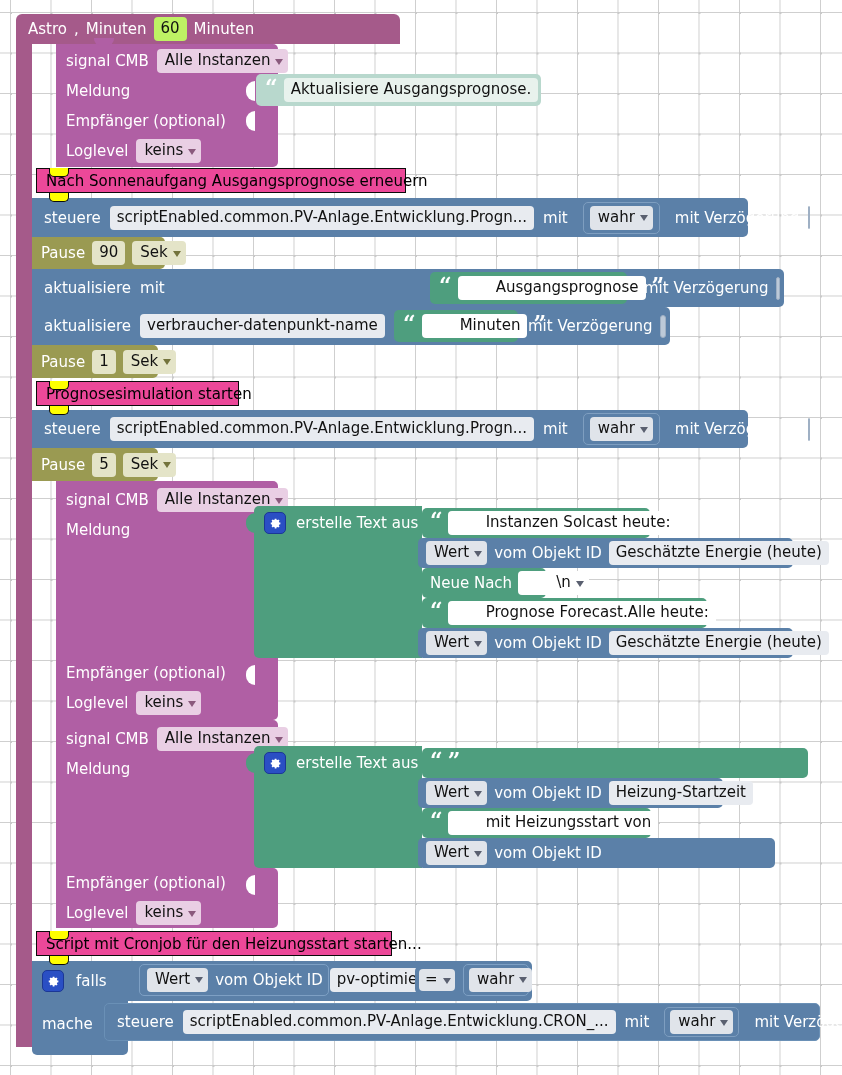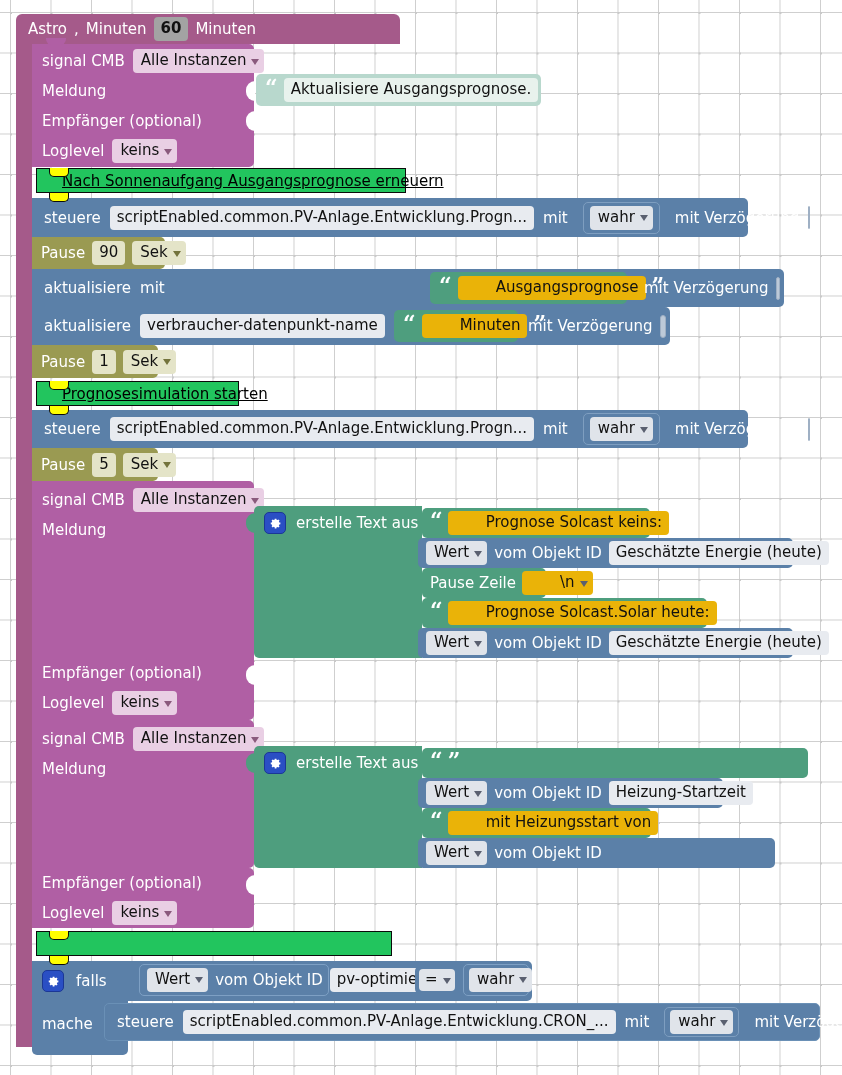--- a/index.html
+++ b/index.html
@@ -27,21 +27,21 @@
       radial-gradient(circle at 1px 1px, #c9c9c9 1.1px, transparent 1.4px);
     background-size:40.5px 40.5px;
     background-position:10px 12px;
   }
 
   .blk{position:absolute;box-sizing:border-box;}
   .lbl{white-space:nowrap;}
 
   
   .c-astro{background:#a55a8a;}
-  .c-sendto{background:#b05fa4;}
+  .c-sendto{background:#b05fa4;margin-left:24px;}
   .c-control{background:#5b80a8;}
   .c-pause{background:#9a9a52;}
   .c-text{background:#4e9e7e;}
   .c-text-sel{background:#b8d8cd;}
 
   
   .row{
     display:flex;align-items:center;
     color:#ffffff;
     height:38px;
@@ -79,21 +79,21 @@
     display:inline-block;
     margin-top:2px;
   }
   
   .dd-p{background:#e9cfe4;}
   .dd-p .arw{border-top-color:#8a5a7d;}
   
   .dd-o{background:#e4e4c8;}
   .dd-o .arw{border-top-color:#73733c;}
   
-  .field-g{background:#eab308;padding-left:38px;}
+  .field-g{background:#ffffff;padding-left:38px;}
 
   
   .q{
     color:#ffffff;font-size:22px;font-weight:bold;
     line-height:10px;font-family:"DejaVu Serif","Liberation Serif",serif;
     display:inline-block;position:relative;top:-3px;
   }
   .q-sel{color:#ffffff;}
 
   
@@ -116,29 +116,28 @@
   
   .notch{
     position:absolute;top:0;left:14px;
     width:20px;height:7px;
     border-radius:0 0 6px 6px;
   }
 
   
   .comment{
     position:absolute;
-    background:#22c55e;
+    background:#ec4899;
     border:1.5px solid #0b0b0b;
     color:#000000;
     font-size:15px;
-    padding:3px 9px 4px 25px;
+    padding:3px 9px 4px 9px;
     white-space:nowrap;
     box-sizing:border-box;
     z-index:6;
-    text-decoration:underline;
   }
   .comment .cnotch{
     position:absolute;left:12px;top:-1.5px;
     width:18px;height:8px;background:#ffff00;
     border-left:1.5px solid #0b0b0b;border-right:1.5px solid #0b0b0b;
     border-bottom:1.5px solid #0b0b0b;
     border-radius:0 0 5px 5px;
   }
   .comment .cfoot{
     position:absolute;left:12px;bottom:-9.5px;
@@ -151,21 +150,21 @@
 </head>
 <body>
 
 <div id="workspace"></div>
 
 <div class="blk c-astro" style="left:16px;top:14px;width:384px;height:30px;border-radius:6px 6px 0 0;z-index:2;">
   <div class="row" style="height:30px;padding:0 12px;gap:7px;">
     <span class="lbl">Astro</span>
     <span class="lbl">,</span>
     <span class="lbl">Minuten</span>
-    <span class="field dd-p" style="background:#a3a3a3;font-weight:bold;">60</span>
+    <span class="field dd-p" style="background:#bef264;">60</span>
     <span class="lbl">Minuten</span>
   </div>
 </div>
 
 <div class="blk c-astro" style="left:16px;top:44px;width:16px;height:1003px;z-index:1;"></div>
 
 <div class="blk c-astro" style="left:16px;top:1027px;width:112px;height:20px;border-radius:0 0 6px 6px;z-index:1;"></div>
 <div class="blk c-astro" style="left:32px;top:1047px;width:18px;height:7px;border-radius:0 0 6px 6px;z-index:1;"></div>
 
 <div class="blk c-sendto" style="left:32px;top:44px;width:222px;height:123px;border-radius:0 5px 5px 0;z-index:3;">
@@ -356,47 +355,47 @@
           <path fill="#ffffff" d="M14 6.9l-1.4-.23a4.8 4.8 0 00-.45-1.08l.83-1.16-1.43-1.43-1.16.83a4.8 4.8 0 00-1.08-.45L9.08 2H7.06l-.23 1.38a4.8 4.8 0 00-1.08.45l-1.16-.83-1.43 1.43.83 1.16a4.8 4.8 0 00-.45 1.08L2.16 6.9v2.02l1.38.23c.11.38.26.74.45 1.08l-.83 1.16 1.43 1.43 1.16-.83c.34.19.7.34 1.08.45L7.06 14h2.02l.23-1.38c.38-.11.74-.26 1.08-.45l1.16.83 1.43-1.43-.83-1.16c.19-.34.34-.7.45-1.08L14 8.92z"></path>
         </svg>
     </span>
     <span class="lbl">erstelle Text aus</span>
   </div>
 </div>
 
 <div class="blk c-text" style="left:422px;top:508px;width:228px;height:30px;border-radius:5px;z-index:5;">
   <div class="row" style="height:30px;padding:0 8px;gap:5px;">
     <span class="q">“</span>
-    <span class="field field-g">Prognose Solcast keins:</span>
+    <span class="field field-g">Instanzen Solcast heute:</span>
     <span class="q">”</span>
   </div>
 </div>
 <div class="blk c-control" style="left:418px;top:538px;width:375px;height:30px;border-radius:5px;z-index:5;">
   <div class="row" style="height:30px;padding:0 8px;gap:7px;">
     <span class="dd">
       <span>Wert</span>
       <span class="arw"></span>
     </span>
     <span class="lbl">vom Objekt ID</span>
     <span class="field">Geschätzte Energie (heute)</span>
   </div>
 </div>
 <div class="blk c-text" style="left:422px;top:568px;width:124px;height:30px;border-radius:5px;z-index:5;">
   <div class="row" style="height:30px;padding:0 8px;gap:6px;">
-    <span class="lbl">Pause Zeile</span>
+    <span class="lbl">Neue Nach</span>
     <span class="dd field-g">
       <span>\n</span>
       <span class="arw"></span>
     </span>
   </div>
 </div>
 <div class="blk c-text" style="left:422px;top:598px;width:285px;height:30px;border-radius:5px;z-index:5;">
   <div class="row" style="height:30px;padding:0 8px;gap:5px;">
     <span class="q">“</span>
-    <span class="field field-g">Prognose Solcast.Solar heute:</span>
+    <span class="field field-g">Prognose Forecast.Alle heute:</span>
     <span class="q">”</span>
   </div>
 </div>
 <div class="blk c-control" style="left:418px;top:628px;width:375px;height:30px;border-radius:5px;z-index:5;">
   <div class="row" style="height:30px;padding:0 8px;gap:7px;">
     <span class="dd">
       <span>Wert</span>
       <span class="arw"></span>
     </span>
     <span class="lbl">vom Objekt ID</span>
@@ -471,20 +470,21 @@
     <span class="dd">
       <span>Wert</span>
       <span class="arw"></span>
     </span>
     <span class="lbl">vom Objekt ID</span>
   </div>
 </div>
 
 <div class="comment" style="left:36px;top:931px;width:356px;height:25px;">
   <span class="cnotch"></span>
+  <span>Script mit Cronjob für den Heizungsstart starten...</span>
   <span class="cfoot"></span>
 </div>
 
 <div class="blk c-control" style="left:32px;top:961px;width:500px;height:40px;border-radius:0 5px 5px 0;z-index:3;">
   <div class="row" style="height:40px;padding:0 10px;gap:12px;">
     <span class="gear">
       <svg width="13" height="13" viewBox="0 0 16 16">
           <path fill="#ffffff" d="M8 5.2a2.8 2.8 0 100 5.6 2.8 2.8 0 000-5.6zm0 4.1a1.3 1.3 0 110-2.6 1.3 1.3 0 010 2.6z"></path>
           <path fill="#ffffff" d="M14 6.9l-1.4-.23a4.8 4.8 0 00-.45-1.08l.83-1.16-1.43-1.43-1.16.83a4.8 4.8 0 00-1.08-.45L9.08 2H7.06l-.23 1.38a4.8 4.8 0 00-1.08.45l-1.16-.83-1.43 1.43.83 1.16a4.8 4.8 0 00-.45 1.08L2.16 6.9v2.02l1.38.23c.11.38.26.74.45 1.08l-.83 1.16 1.43 1.43 1.16-.83c.34.19.7.34 1.08.45L7.06 14h2.02l.23-1.38c.38-.11.74-.26 1.08-.45l1.16.83 1.43-1.43-.83-1.16c.19-.34.34-.7.45-1.08L14 8.92z"></path>
         </svg>

